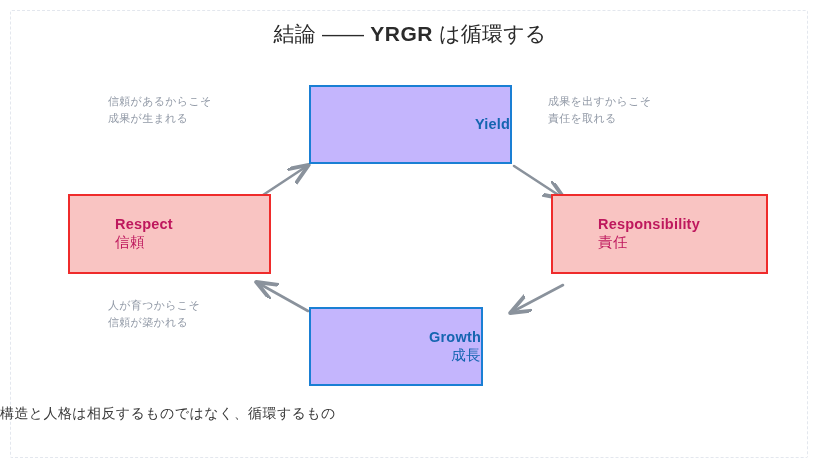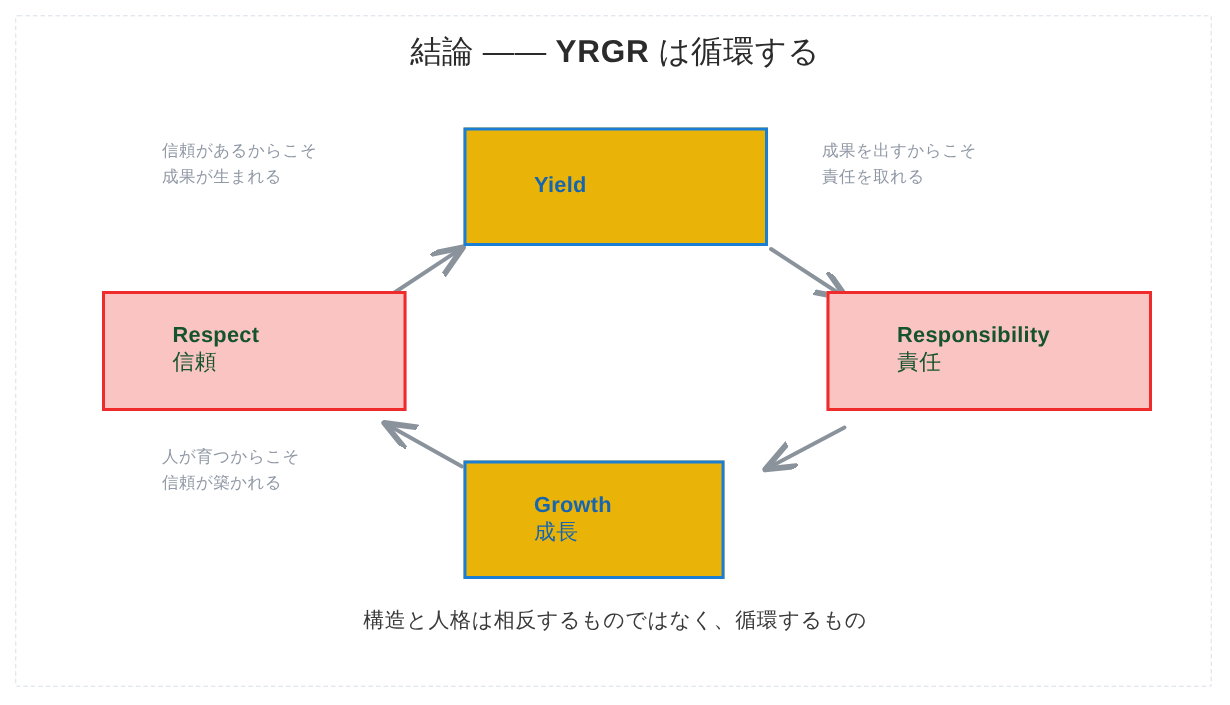--- a/index.html
+++ b/index.html
@@ -61,32 +61,33 @@
     font-weight: bold;
     line-height: 1.25;
     letter-spacing: 0.2px;
   }
   .node .node-ja {
     font-size: 14.5px;
     line-height: 1.35;
     letter-spacing: 0.4px;
   }
   .node.blue {
-    background: #eab308;
+    background: #c4b5fd;
     border: 2.2px solid #1a7fd4;
+    align-items: flex-end;
   }
   .node.blue .node-en, .node.blue .node-ja {
     color: #1565b0;
   }
   .node.red {
     background: #f9c4c2;
     border: 2.2px solid #ef2b2b;
   }
   .node.red .node-en, .node.red .node-ja {
-    color: #14532d;
+    color: #be185d;
   }
   #node-yield {
     left: 309px;
     top: 85px;
     width: 203px;
     height: 79px;
   }
   #node-responsibility {
     left: 551px;
     top: 194px;
@@ -115,21 +116,21 @@
   }
   #note-tl { left: 108px; top: 93px; }
   #note-tr { left: 548px; top: 93px; }
   #note-bl { left: 108px; top: 297px; font-family: Liberation Serif, serif; }
   #note-br { left: 560px; top: 297px; }
   #caption {
     position: absolute;
     left: 0;
     top: 405px;
     width: 820px;
-    text-align: center;
+    text-align: left;
     font-size: 14px;
     color: #3a3a3a;
     letter-spacing: 0.4px;
     white-space: nowrap;
   }
 </style>
 </head>
 <body>
 
 <div id="canvas">

